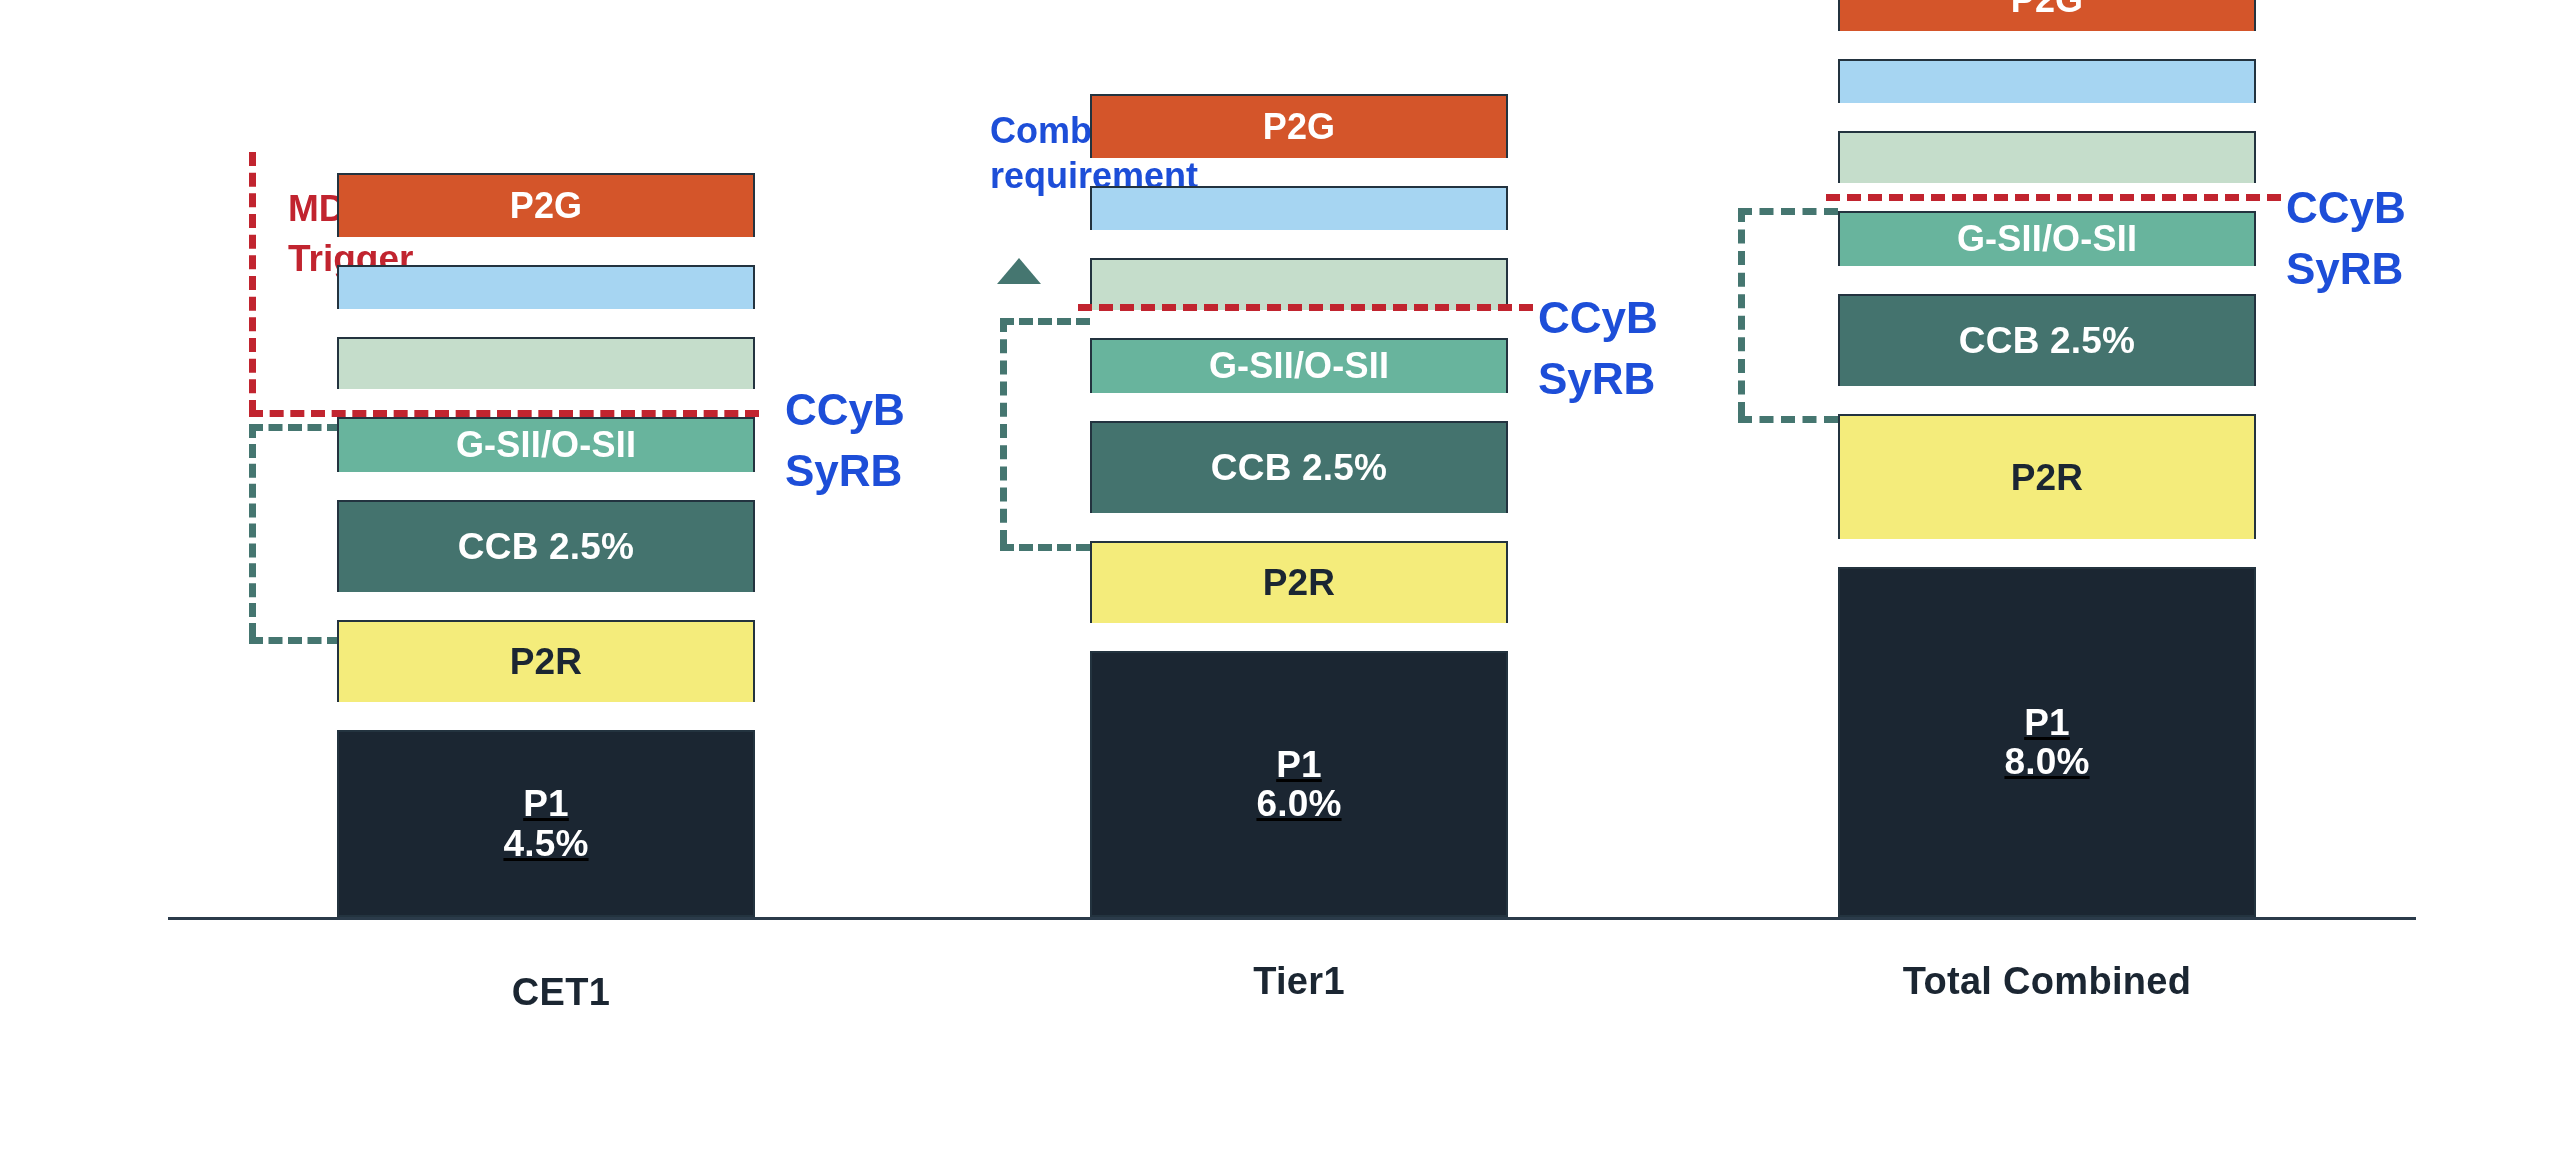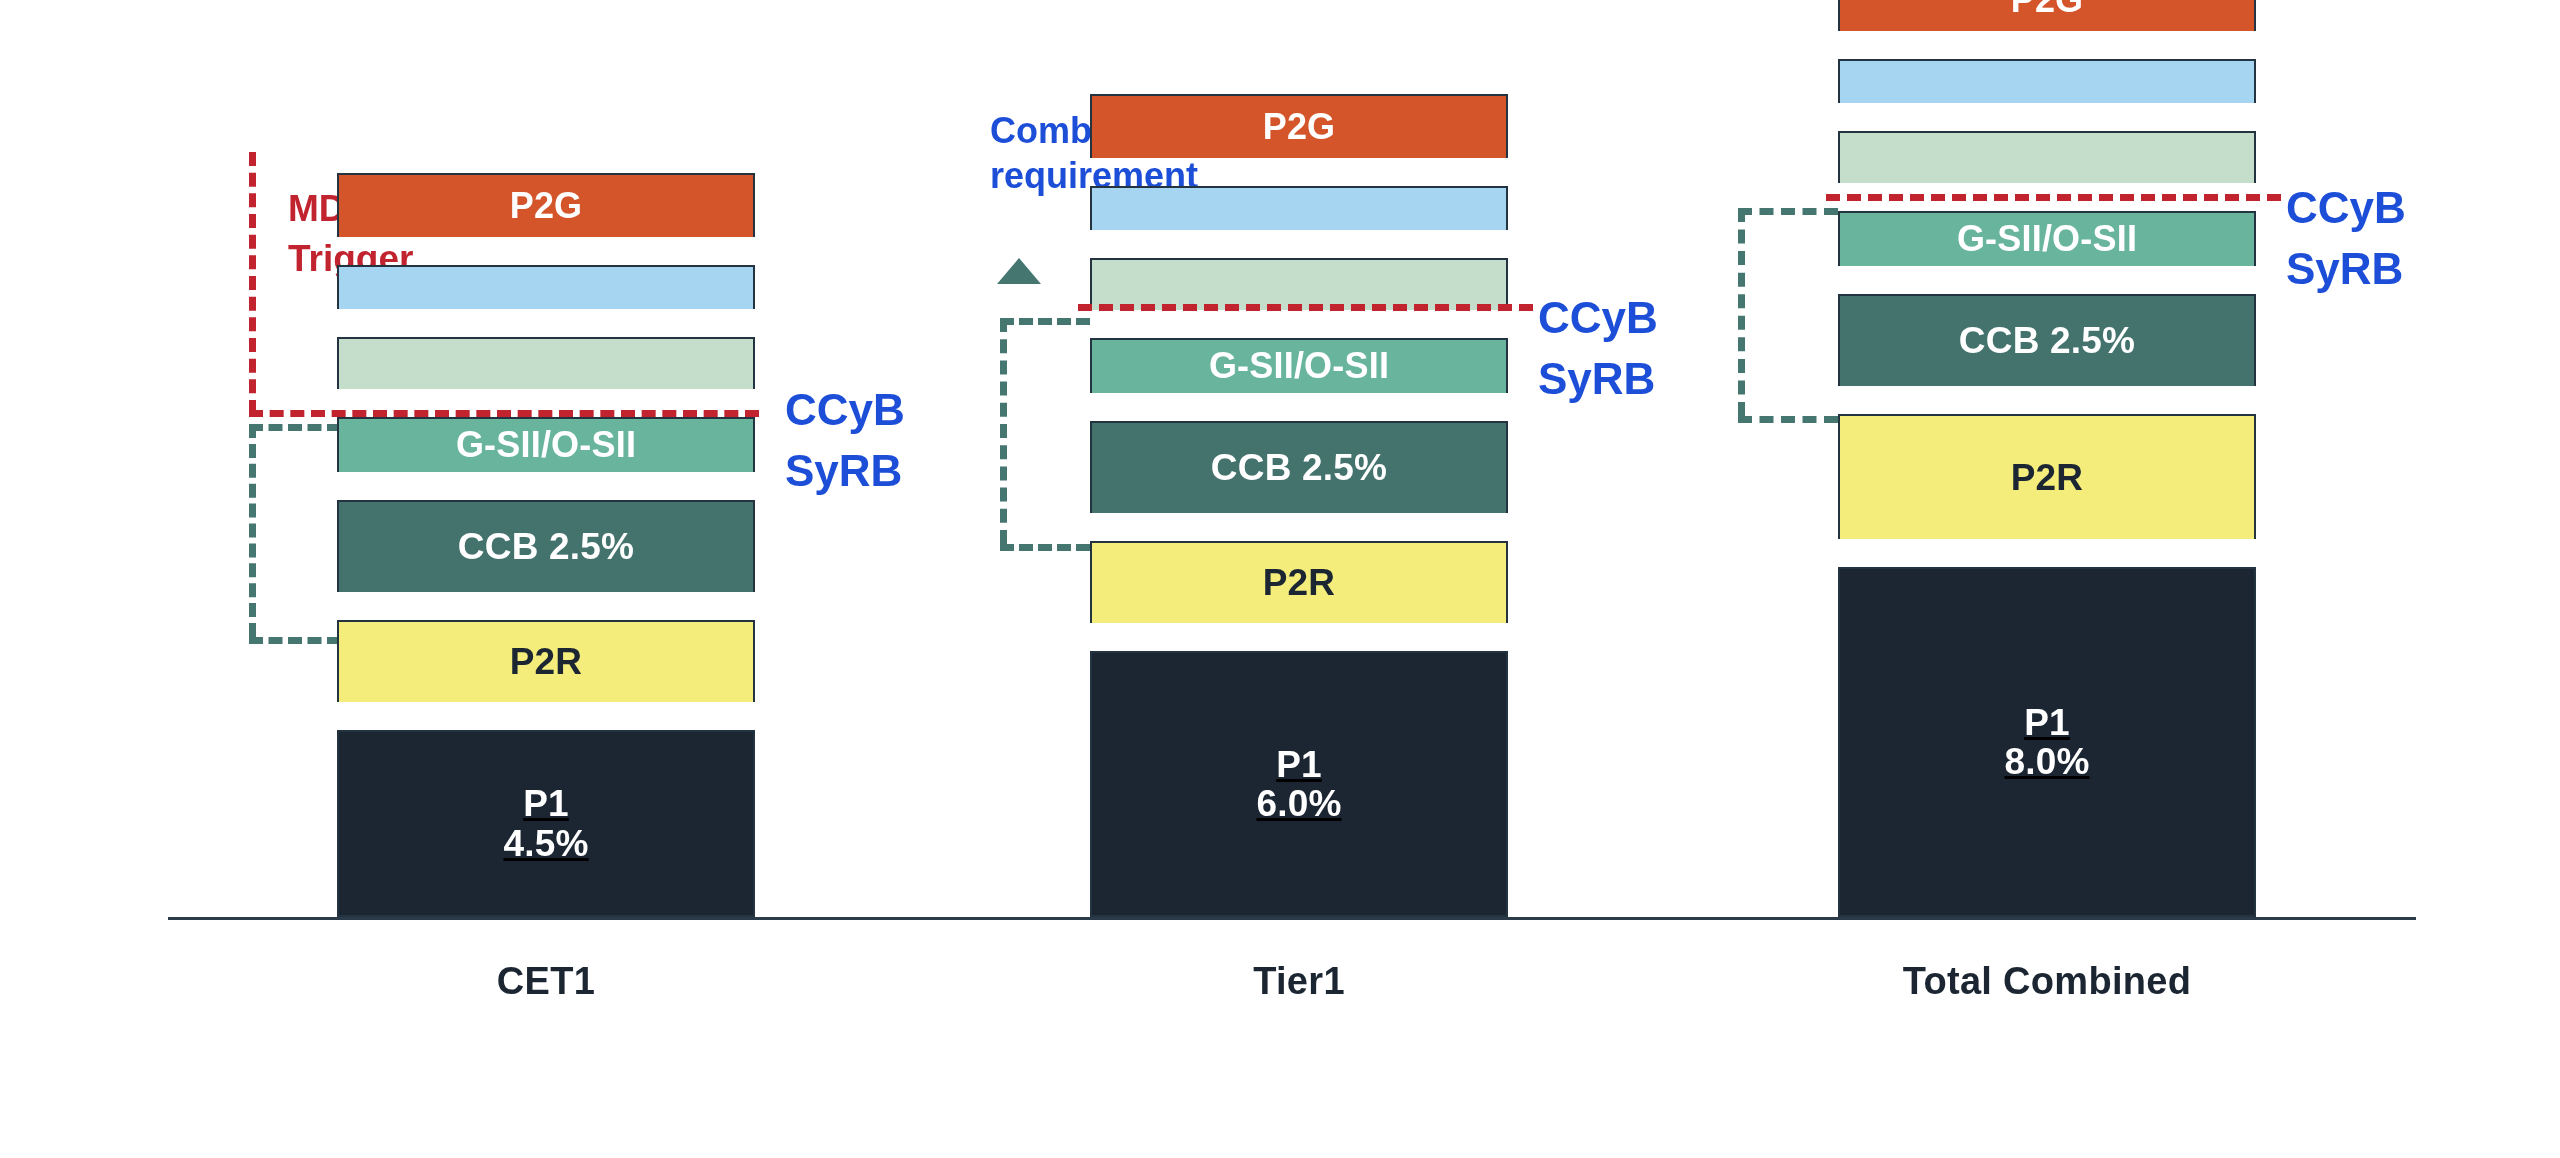--- a/index.html
+++ b/index.html
@@ -176,21 +176,21 @@
       </div>
       <div class="seg" style="height:82px; background:#f4ec7b;">
         <span class="seg-label" style="color:#1b2632; font-size:37px;">P2R</span>
       </div>
       <div class="seg" style="height:187px; background:#1b2632;">
         <span class="seg-label" style="color:#ffffff; font-size:37px;">P1
 4.5%</span>
       </div>
     </div>
   </div>
-  <div class="cat-label" style="left:337px; width:418px;">CET1</div>
+  <div class="cat-label" style="left:352px; width:418px;margin-top:11px;">CET1</div>
 
   <div class="side-note" style="left:785px; top:380px;">CCyB
 SyRB</div>
 
   <div class="bar-group" style="left:1090px; width:418px; height:917px;">
     <div class="bar-stack">
       <div class="seg" style="height:64px; background:#d4552a;">
         <span class="seg-label" style="color:#ffffff; font-size:36px;">P2G</span>
       </div>
       <div class="seg" style="height:44px; background:#a6d5f2;">

